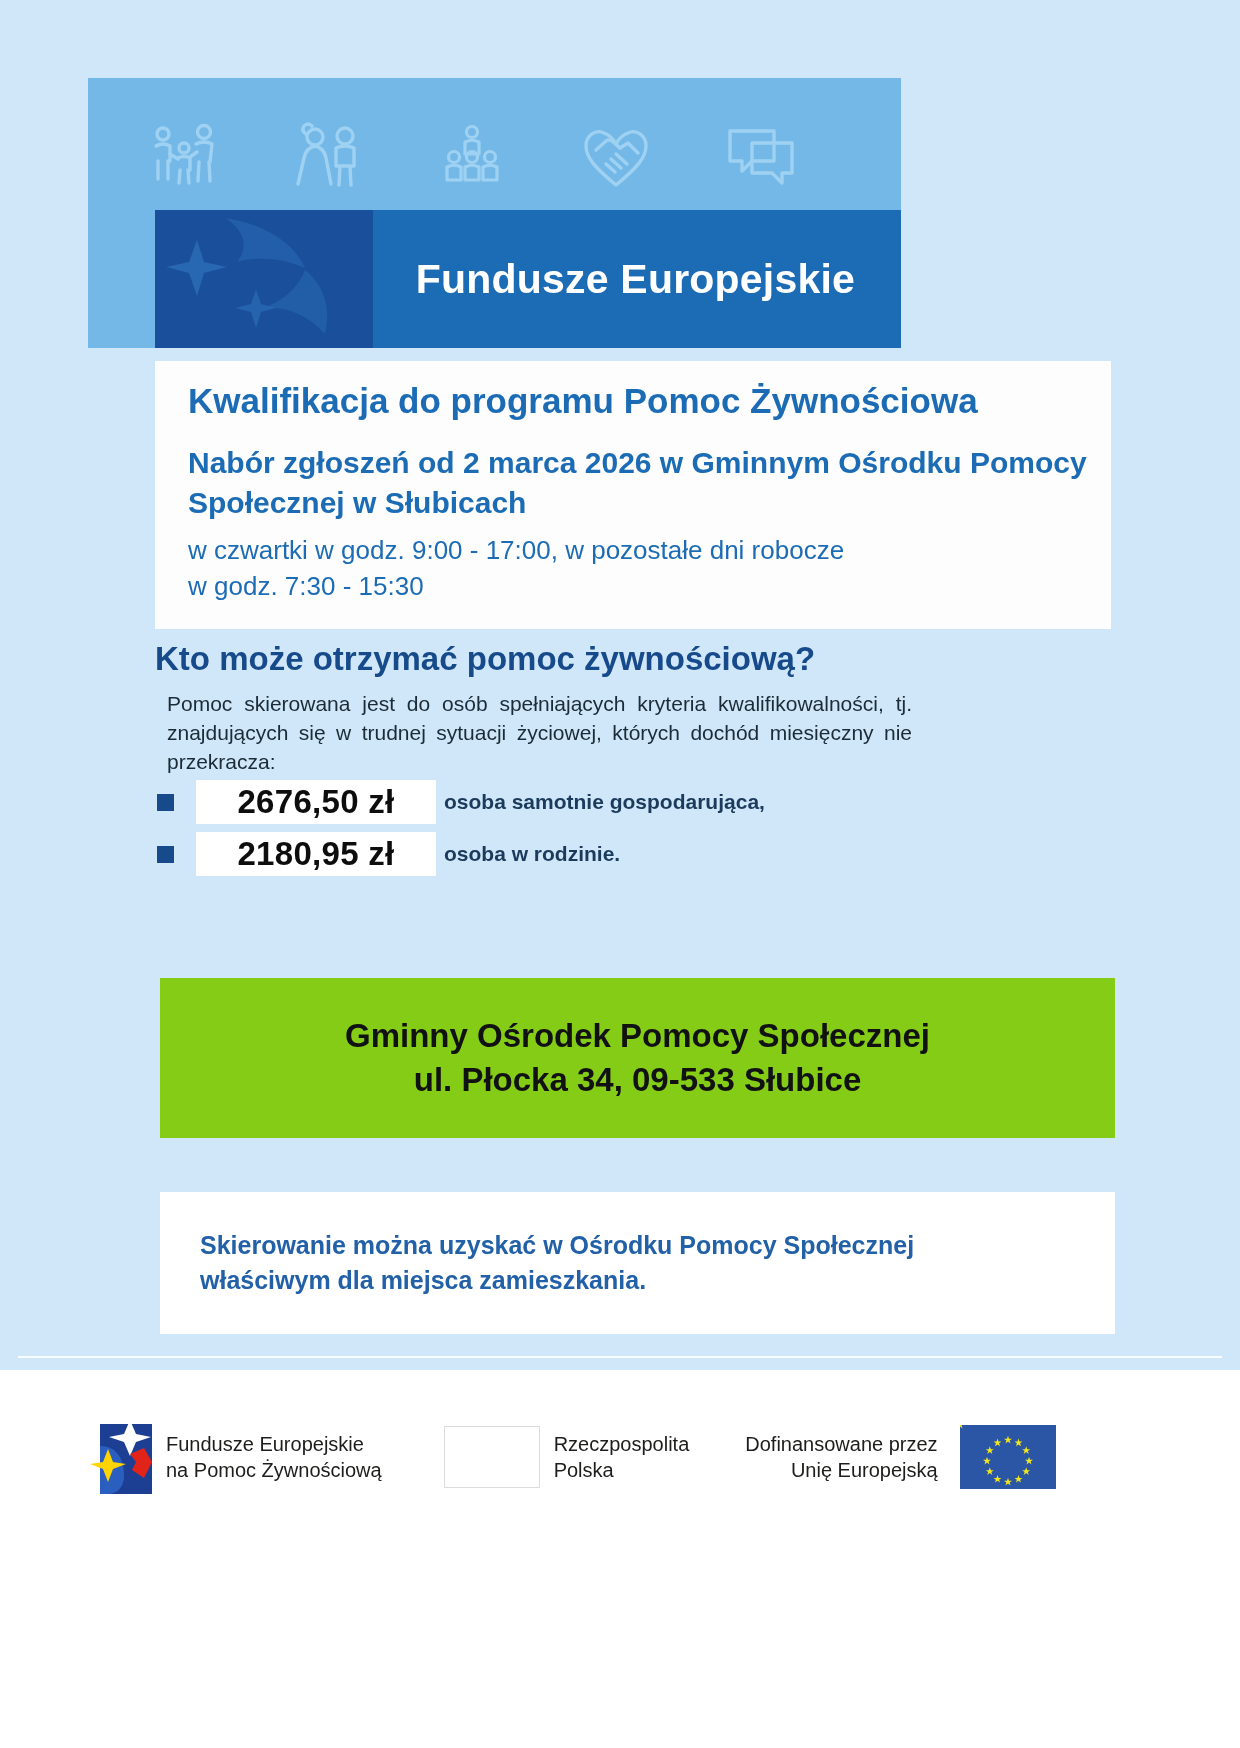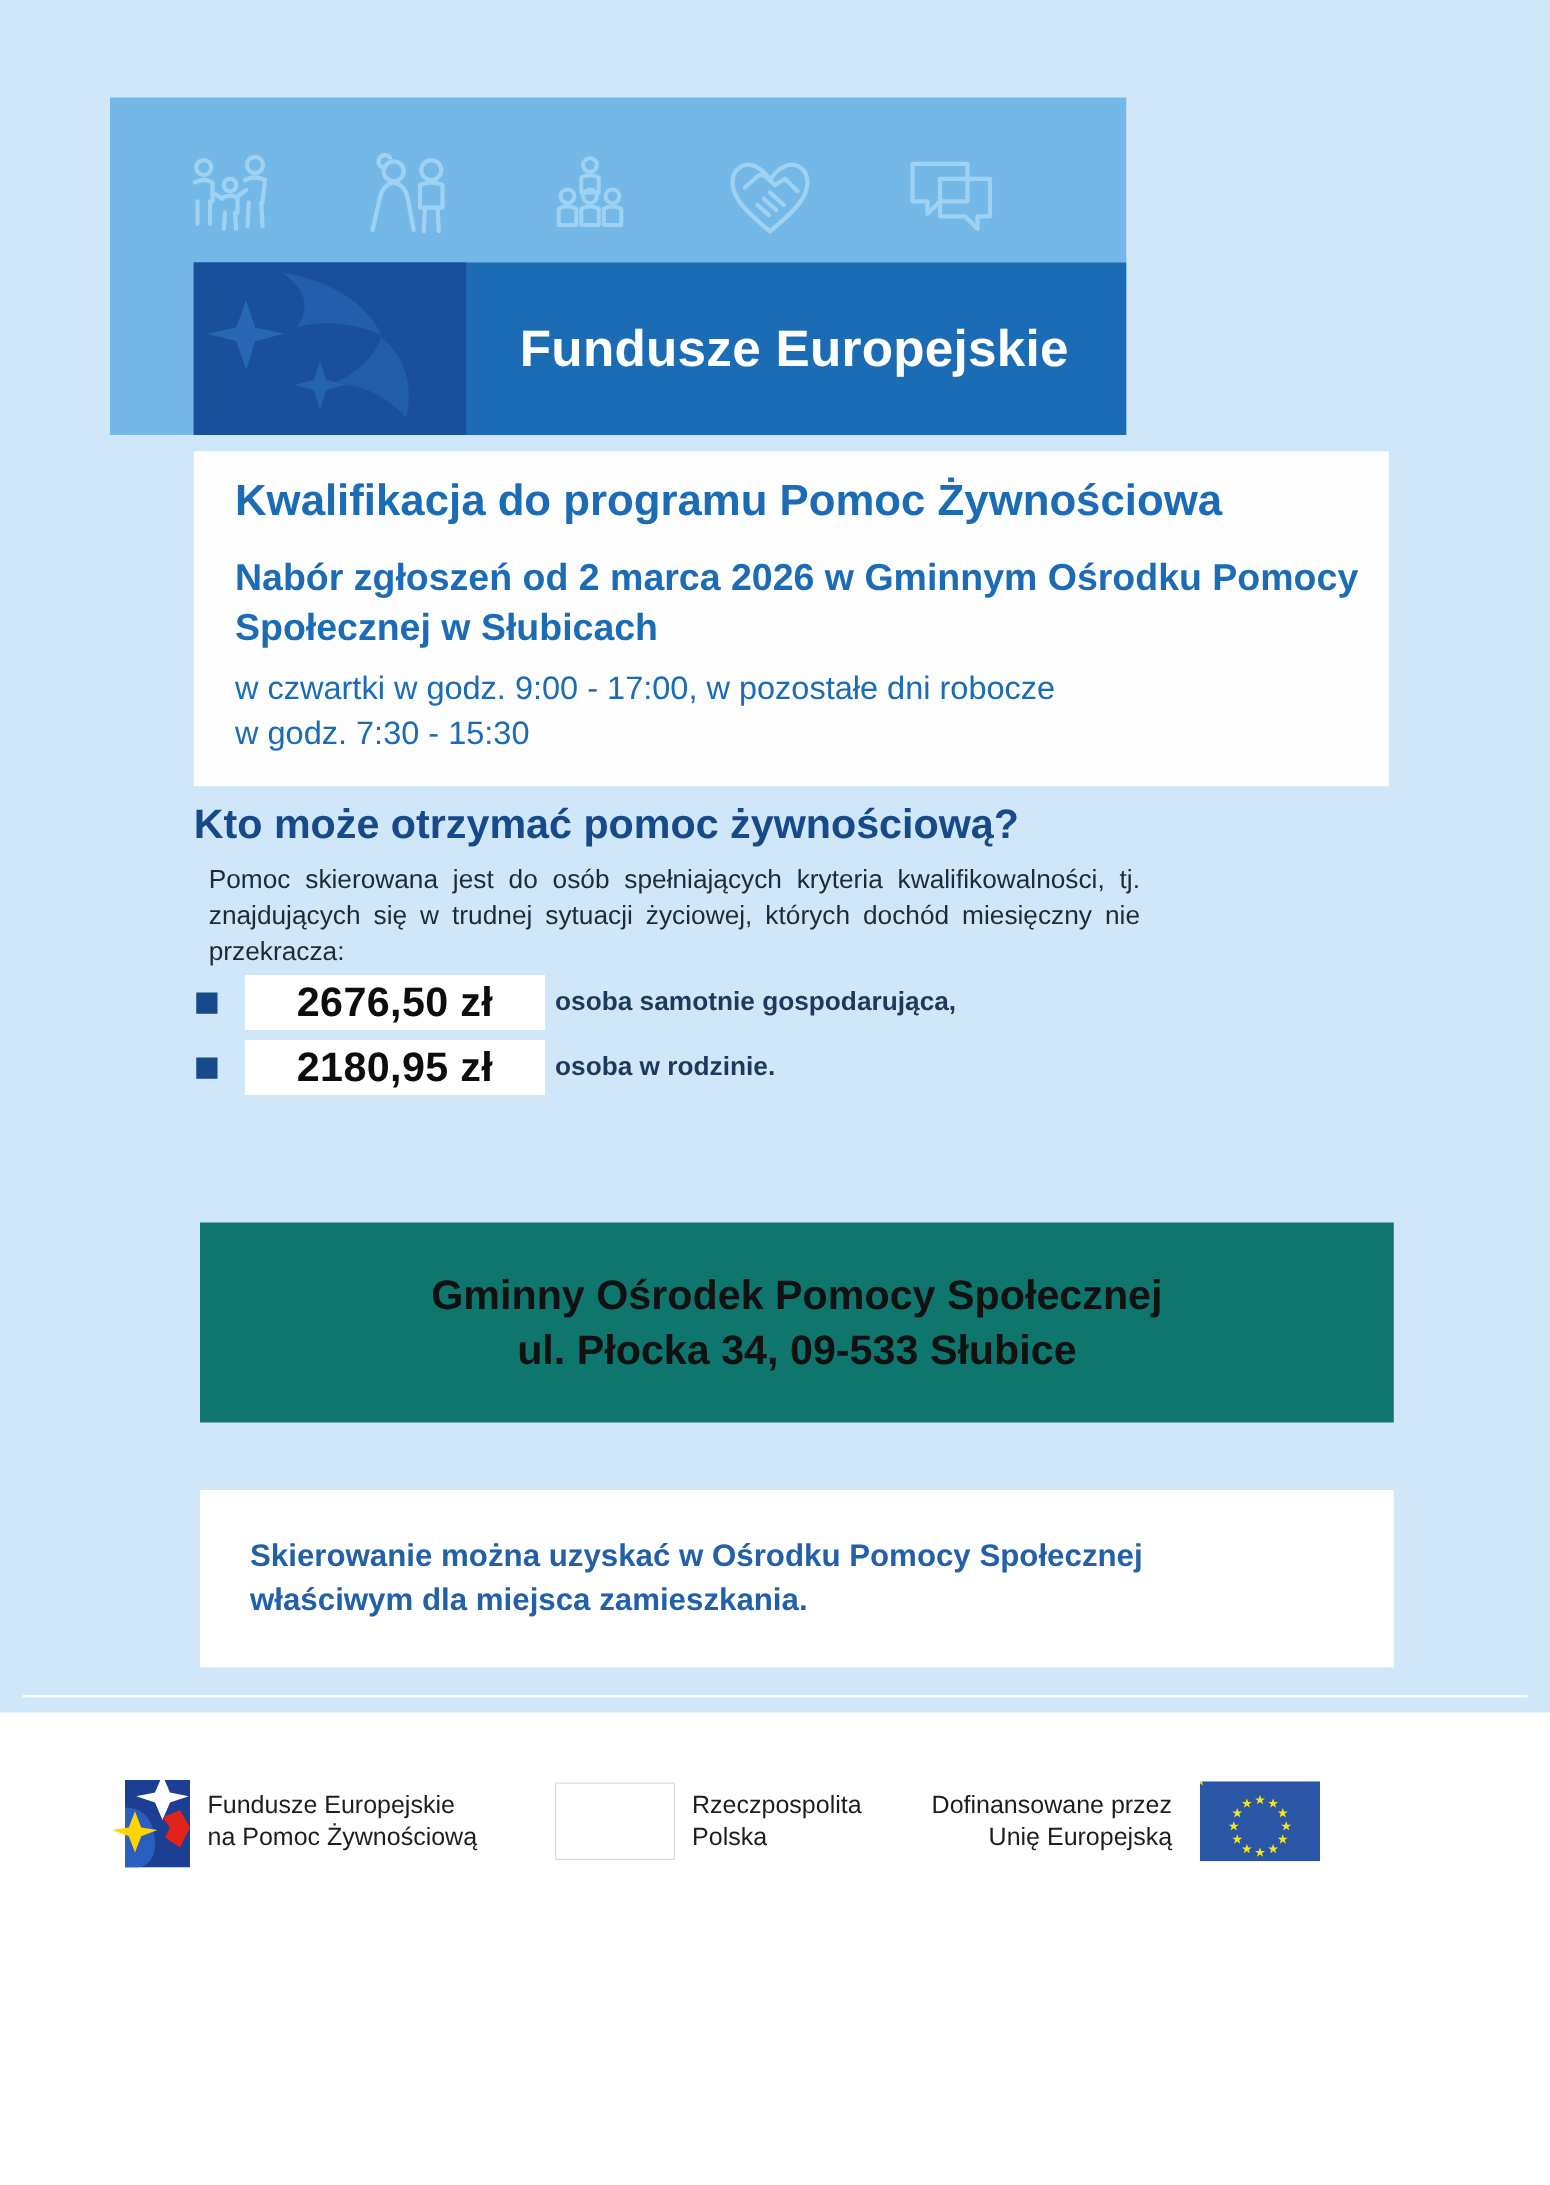--- a/index.html
+++ b/index.html
@@ -186,21 +186,21 @@
     white-space: nowrap;
   }
 
   
   .addr-box {
     position: absolute;
     left: 160px;
     top: 978px;
     width: 955px;
     height: 160px;
-    background: #0f766e;
+    background: #84cc16;
     display: flex;
     flex-direction: column;
     align-items: center;
     justify-content: center;
   }
   .addr-box div {
     font-size: 33px;
     font-weight: bold;
     color: #111111;
     line-height: 1.34;

